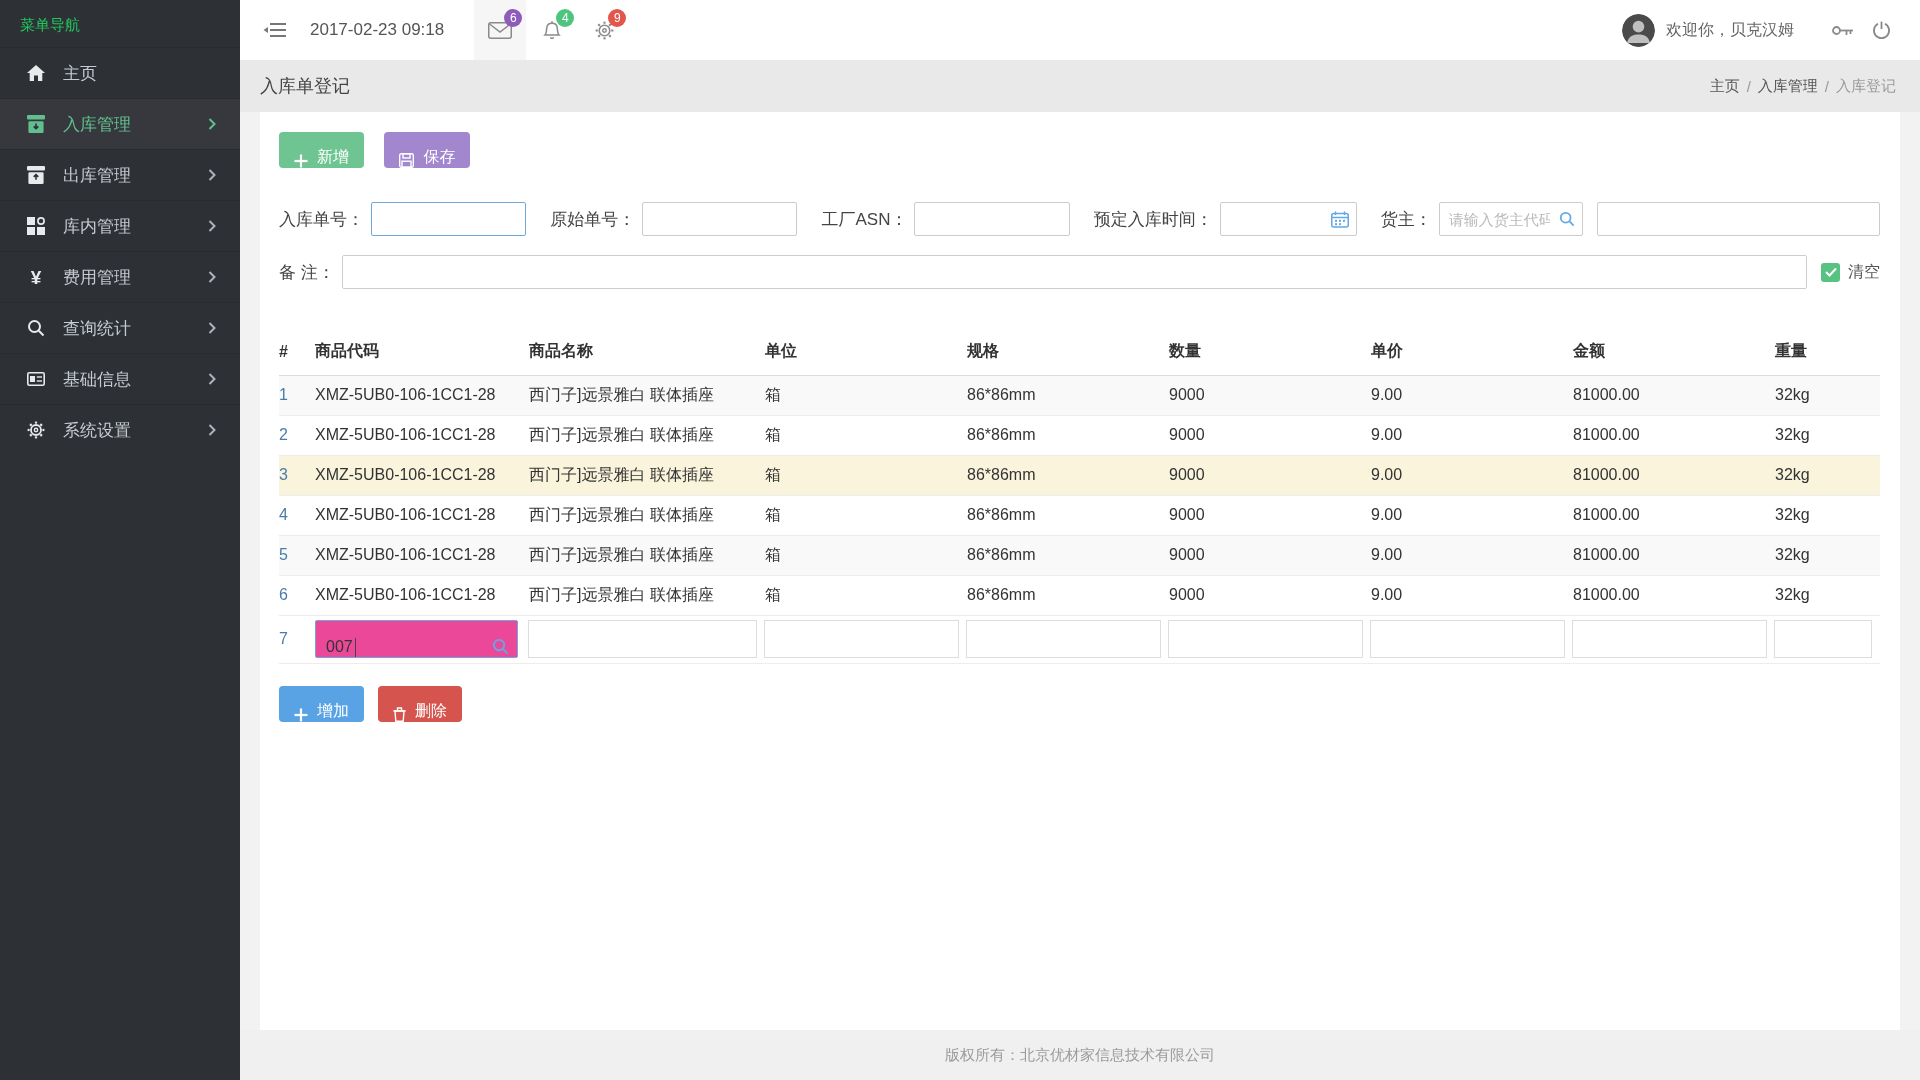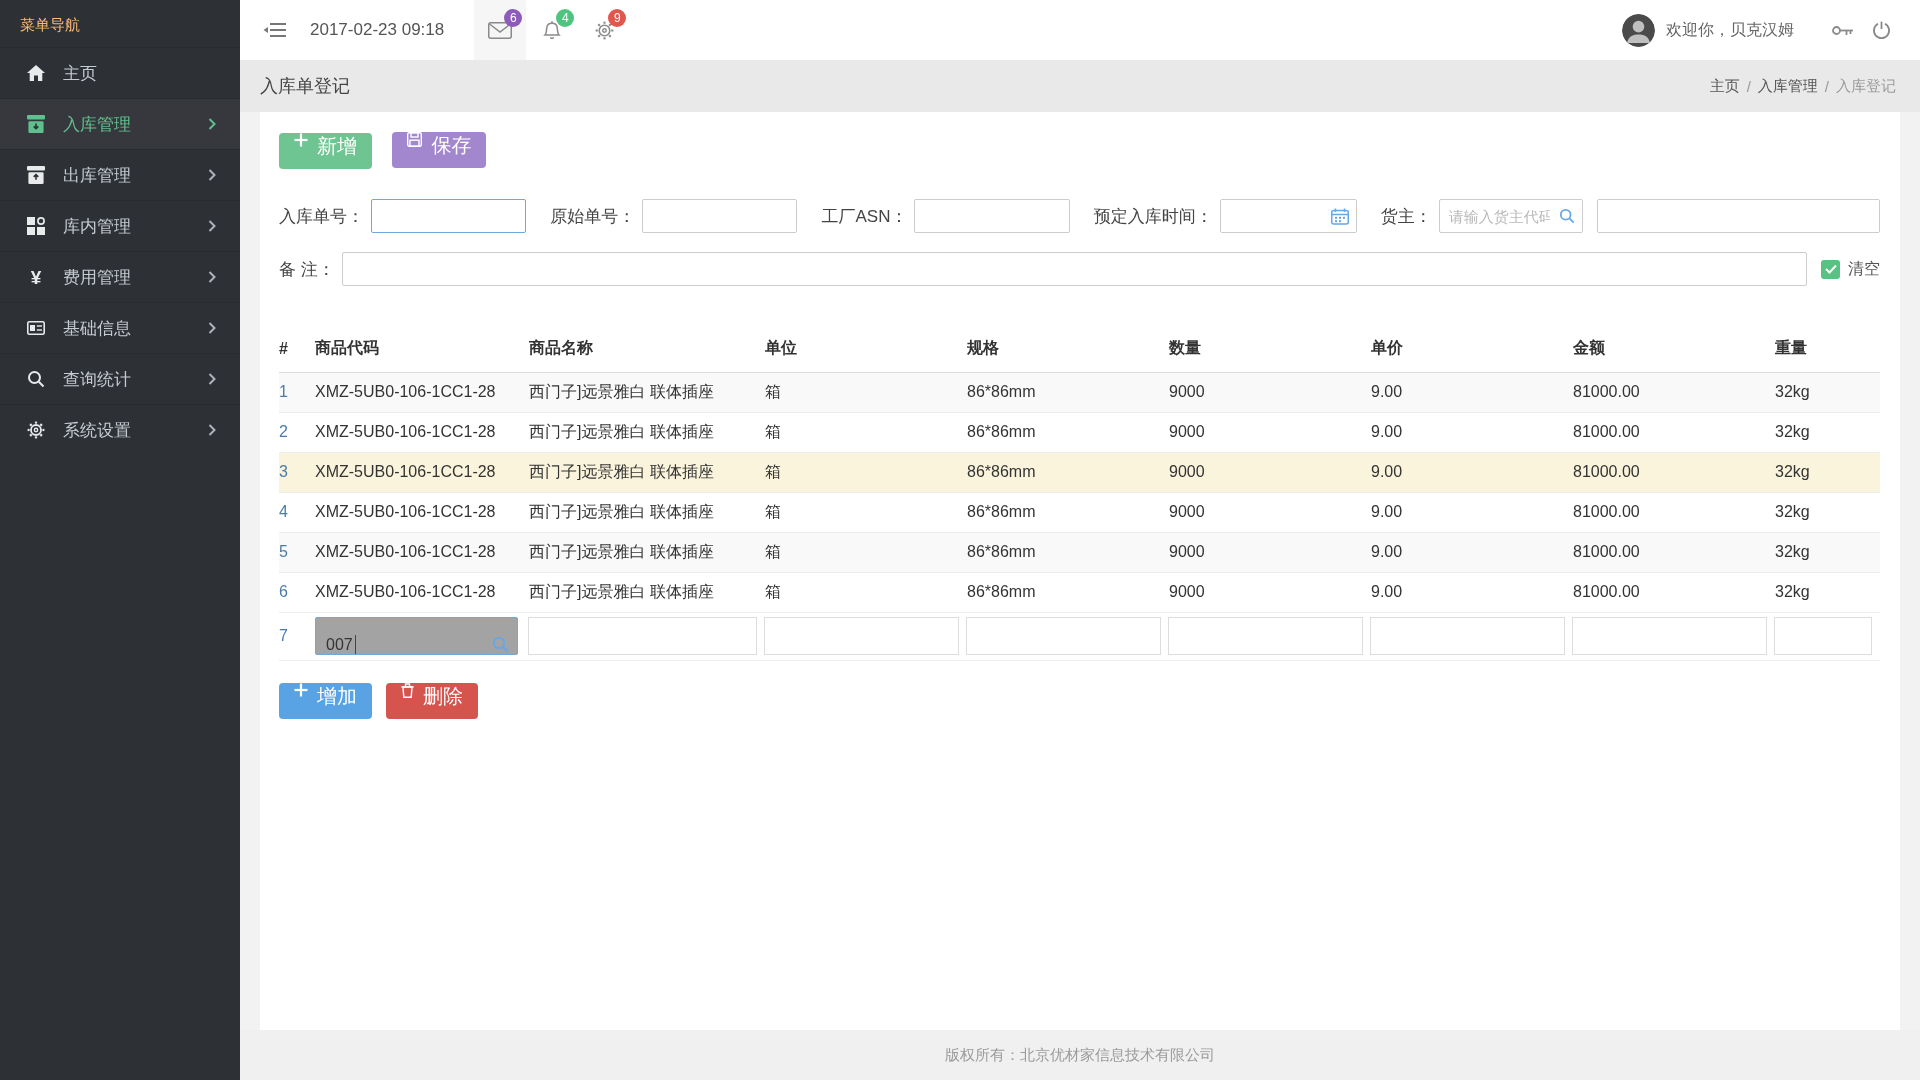--- a/index.html
+++ b/index.html
@@ -4,21 +4,21 @@
 <title>后台管理系统</title>
 <style>
   * { margin:0; padding:0; box-sizing:border-box; }
   html,body { width:1920px; height:1080px; overflow:hidden;
     font-family:"Liberation Sans","DejaVu Sans",sans-serif; background:#f2f2f2; }
   .app { display:flex; width:1920px; height:1080px; }
 
   
   .sidebar { width:240px; height:1080px; background:#2d3035; flex:none; display:flex; flex-direction:column; }
   .logo { height:60px; line-height:60px; text-align:center; color:#fff; font-size:21px; font-weight:bold; letter-spacing:1px; }
-  .menu-caption { padding:16px 20px 12px 20px; color:#fdba74; font-size:15px; }
+  .menu-caption { padding:16px 20px 12px 20px; color:#22c55e; font-size:15px; }
   .menu-item { height:51px; display:flex; align-items:center; padding:0 24px 0 26px;
     color:#c6cbd1; font-size:17px; border-top:1px solid #282b30; cursor:pointer; }
   .menu-item .mi-icon { width:20px; display:flex; justify-content:center; align-items:center; margin-right:17px; color:#e8eaec; }
   .menu-item .mi-label { flex:1; }
   .menu-item .chev { color:#aeb4ba; display:flex; }
   .menu-item.active { color:#61bf8e; background:rgba(255,255,255,0.045); }
   .menu-item.active .mi-icon { color:#61bf8e; }
   .menu-item.active .chev { color:#61bf8e; }
   .yen-glyph { font-size:19px; font-weight:bold; line-height:1; }
 
@@ -44,22 +44,22 @@
   .page-title { font-size:18px; color:#444; }
   .crumbs { margin-left:auto; font-size:15px; color:#888; display:flex; align-items:center; }
   .crumbs .c-link { color:#555; cursor:pointer; }
   .crumbs .c-sep { margin:0 7px; color:#999; }
   .crumbs .c-cur { color:#9b9b9b; }
 
   .content-wrap { flex:1; background:#f2f2f2; padding:0 20px; min-height:0; }
   .panel { background:#fff; height:100%; padding:20px 20px 0 19px; overflow:hidden; }
 
   
-  .btn { display:inline-flex; align-items:flex-start; height:36px; border:none; border-radius:4px;
-    color:#fff; font-size:20px; padding:0 15px; cursor:pointer; font-family:inherit; }
+  .btn { display:inline-flex; align-items:flex-end; height:36px; border:none; border-radius:4px;
+    color:#fff; font-size:16px; padding:0 15px; cursor:pointer; font-family:inherit; }
   .btn .b-icon { display:flex; margin-right:9px; }
   .btn.green { background:#6fc591; }
   .btn.purple { background:#a287cf; margin-left:16px; }
   .btn.blue { background:#59a3e4; }
   .btn.red { background:#d6544e; margin-left:14px; }
 
   
   .form { margin-top:30px; }
   .f-row { display:flex; align-items:center; margin-bottom:19px; }
   .f-label { font-size:17px; color:#444; margin-right:7px; white-space:nowrap; }
@@ -83,22 +83,22 @@
   table { border-collapse:collapse; table-layout:fixed; width:100%; margin-top:40px; }
   th { text-align:left; font-size:16px; color:#333; font-weight:bold; height:46px; border-bottom:1px solid #dcdcdc; padding:0 8px 0 0; }
   td { font-size:16px; color:#333; height:40px; padding:0 8px 0 0; border-bottom:1px solid #ededed; }
   tbody tr:nth-child(odd) { background:#f9f9f9; }
   tbody tr.highlight { background:#fbf4dc; }
   td.num, th.num { color:#4a7cab; }
   td.num { cursor:pointer; }
   th.num { color:#333; }
   tr.new-row { background:#fff !important; height:48px; }
   tr.new-row td { border-bottom:1px solid #ededed; }
-  .new-ipt { position:relative; display:flex; align-items:center; width:203px; height:38px;
-    border:1px solid #6ea8dc; border-radius:2px; background:#a3a3a3; padding:17px 30px 0 10px; cursor:text; }
+  .new-ipt { position:relative; display:flex; width:203px; height:38px;
+    border:1px solid #6ea8dc; border-radius:2px; background:#ec4899; padding:17px 30px 0 10px; cursor:text; }
   .new-ipt .val { font-size:16px; color:#333; }
   .caret { width:1px; height:19px; background:#444; margin-left:2px; }
   .cell-empty { height:38px; border:1px solid #ddd; background:#fff; margin-left:-1px; cursor:text; }
 
   .table-actions { margin-top:22px; display:flex; }
   .footer { height:50px; background:#f0f0f0; flex:none; display:flex; align-items:center; justify-content:center; }
   .copyright { color:#9b9b9b; font-size:15px; }
   svg { display:block; }
 </style>
 </head>
@@ -174,43 +174,43 @@
       <span class="mi-label">费用管理</span>
       <span class="chev">
         <svg width="8" height="12" viewBox="0 0 8 12" fill="none" stroke="currentColor" stroke-width="2">
             <polyline points="1.5,1 6.5,6 1.5,11"></polyline>
           </svg>
       </span>
     </div>
 
     <div class="menu-item">
       <span class="mi-icon">
+        <svg width="18" height="18" viewBox="0 0 18 18" fill="none" stroke="currentColor" stroke-width="2">
+            <circle cx="7.5" cy="7.5" r="5.5"></circle>
+            <line x1="11.8" y1="11.8" x2="16.5" y2="16.5"></line>
+          </svg>
+      </span>
+      <span class="mi-label">查询统计</span>
+      <span class="chev">
+        <svg width="8" height="12" viewBox="0 0 8 12" fill="none" stroke="currentColor" stroke-width="2">
+            <polyline points="1.5,1 6.5,6 1.5,11"></polyline>
+          </svg>
+      </span>
+    </div>
+
+    <div class="menu-item">
+      <span class="mi-icon">
         <svg width="18" height="14" viewBox="0 0 18 14" fill="currentColor">
             <rect x="0.8" y="0.8" width="16.4" height="12.4" rx="1.5" fill="none" stroke="currentColor" stroke-width="1.6"></rect>
             <rect x="3" y="4" width="5" height="6"></rect>
             <line x1="9.8" y1="5" x2="15" y2="5" stroke="currentColor" stroke-width="1.4"></line>
             <line x1="9.8" y1="9" x2="15" y2="9" stroke="currentColor" stroke-width="1.4"></line>
           </svg>
       </span>
       <span class="mi-label">基础信息</span>
-      <span class="chev">
-        <svg width="8" height="12" viewBox="0 0 8 12" fill="none" stroke="currentColor" stroke-width="2">
-            <polyline points="1.5,1 6.5,6 1.5,11"></polyline>
-          </svg>
-      </span>
-    </div>
-
-    <div class="menu-item">
-      <span class="mi-icon">
-        <svg width="18" height="18" viewBox="0 0 18 18" fill="none" stroke="currentColor" stroke-width="2">
-            <circle cx="7.5" cy="7.5" r="5.5"></circle>
-            <line x1="11.8" y1="11.8" x2="16.5" y2="16.5"></line>
-          </svg>
-      </span>
-      <span class="mi-label">查询统计</span>
       <span class="chev">
         <svg width="8" height="12" viewBox="0 0 8 12" fill="none" stroke="currentColor" stroke-width="2">
             <polyline points="1.5,1 6.5,6 1.5,11"></polyline>
           </svg>
       </span>
     </div>
 
     <div class="menu-item">
       <span class="mi-icon">
         <svg width="18" height="18" viewBox="0 0 18 18" fill="none" stroke="currentColor">

